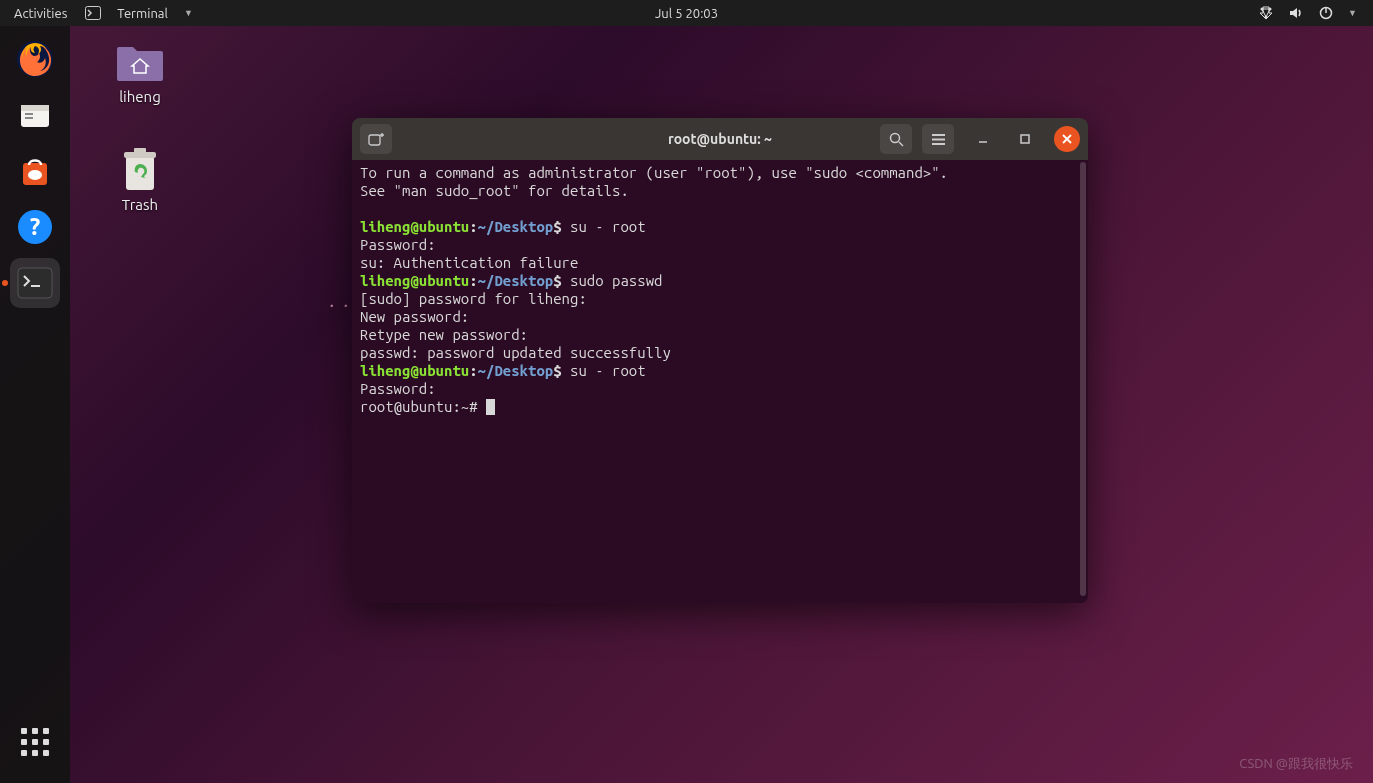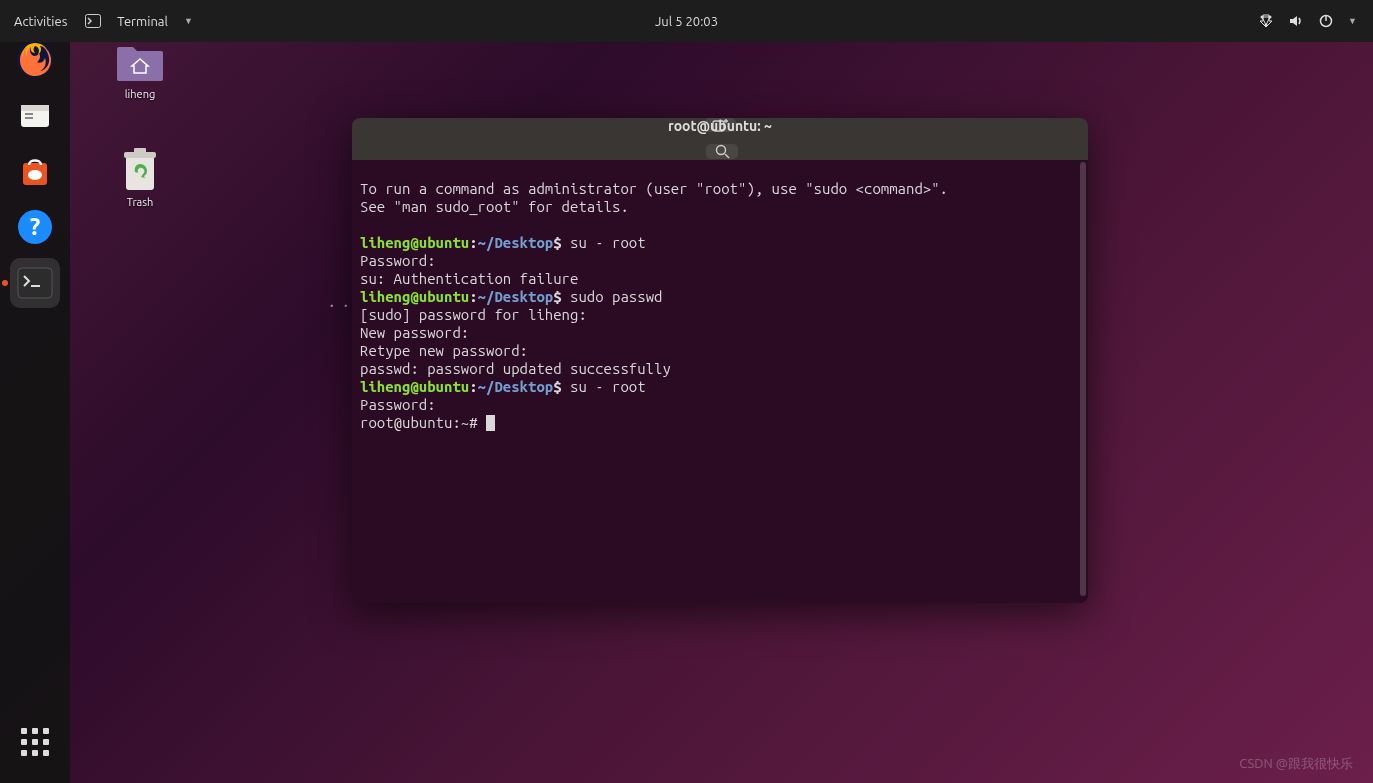--- a/index.html
+++ b/index.html
@@ -4,21 +4,21 @@
 <style>
 * { margin:0; padding:0; box-sizing:border-box; }
 body {
   width:1373px; height:783px;
   background: linear-gradient(135deg, #4a1a3a 0%, #2d0b2a 30%, #4a1537 60%, #6b1f4a 100%);
   font-family: Ubuntu, Cantarell, "Segoe UI", sans-serif;
   color:#e6e6e6; overflow:hidden; position:relative;
 }
 
 .topbar {
-  position:absolute; top:0; left:0; right:0; height:42px;
+  position:absolute; top:0; left:0; right:0; height:26px;
   background:#1d1d1d; display:flex; align-items:center;
   font-size:13px; color:#ddd; z-index:100;
 }
 .topbar .left { display:flex; align-items:center; gap:18px; padding-left:14px; }
 .topbar .center { position:absolute; left:50%; transform:translateX(-50%); }
 .topbar .right { margin-left:auto; display:flex; gap:14px; align-items:center; padding-right:16px; }
 .topbar .right svg { display:block; }
 .appmenu { display:flex; align-items:center; gap:16px; }
 .appmenu .tri { font-size:9px; color:#aaa; }
 
@@ -42,60 +42,60 @@
 .apps-grid {
   width:50px; height:50px; display:grid;
   grid-template-columns:repeat(3,6px); grid-template-rows:repeat(3,6px);
   gap:5px; place-content:center; margin-bottom:16px;
 }
 .apps-grid span { width:6px; height:6px; background:#ddd; border-radius:1px; }
 
 
 .desktop-icon {
   position:absolute; width:80px; text-align:center;
-  color:#eee; font-size:11px;
+  color:#eee; font-size:15px;
 }
 .desktop-icon .iconbox {
   width:50px; height:46px; margin:0 auto 4px;
   display:flex; align-items:center; justify-content:center;
 }
 .desktop-icon .label {
   text-shadow:0 1px 2px rgba(0,0,0,0.8);
 }
 
 
 .terminal {
   position:absolute; left:352px; top:118px; width:736px; height:485px;
   background:#2b0a23; border-radius:8px;
   box-shadow:0 10px 40px rgba(0,0,0,0.6);
   display:flex; flex-direction:column; overflow:hidden;
 }
 .term-titlebar {
   height:42px; background:#3a3634;
-  display:flex; align-items:center; padding:0 8px; gap:6px;flex-direction:column;
+  display:flex; align-items:center; padding:0 8px; gap:6px;
 }
 .term-titlebar .title {
   position:absolute; left:50%; transform:translateX(-50%);
   font-size:14px; font-weight:600; color:#ddd;
 }
 .tb-btn {
   width:32px; height:30px; border-radius:5px;
   background:#4a4644; display:flex; align-items:center; justify-content:center;
   color:#ccc;
 }
 .tb-btn.right { margin-left:4px; }
 .tb-spacer { flex:1; }
 .wc {
   width:26px; height:26px; border-radius:50%;
   display:flex; align-items:center; justify-content:center; margin-left:10px;
 }
 .wc.close { background:#e95420; color:#fff; }
 .wc.plain { color:#ccc; }
 .term-body {
-  flex:1; padding:20px 8px;
+  flex:1; padding:4px 8px;
   font-family: "Ubuntu Mono", Menlo, Consolas, monospace;
   font-size:15px; line-height:18px; color:#d8d8d8;
   white-space:pre; overflow-y:auto;
   background:#2b0a23;
   position:relative;
 }
 .term-body .user { color:#8ae234; font-weight:bold; }
 .term-body .path { color:#729fcf; font-weight:bold; }
 .term-body .white { color:#d8d8d8; font-weight:bold; }
 .cursor {

